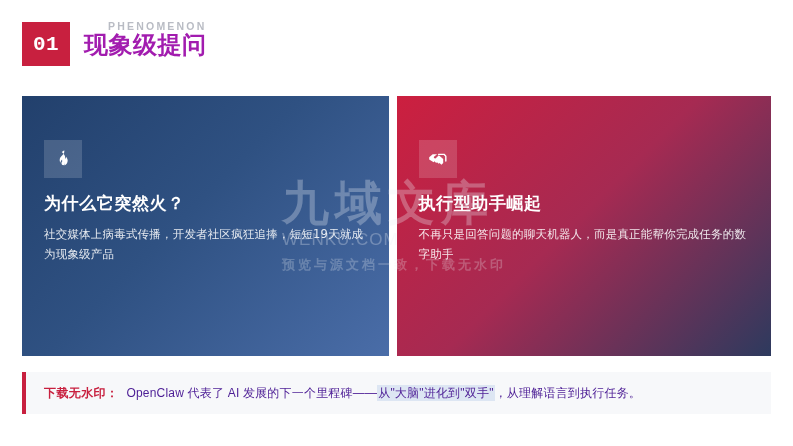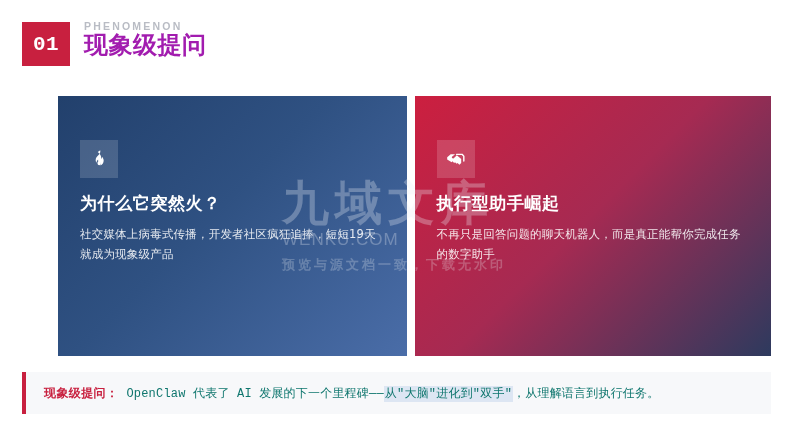--- a/index.html
+++ b/index.html
@@ -41,20 +41,21 @@
     position: relative;
     top: -2px;
   }
   .kicker {
     font-size: 10.5px;
     letter-spacing: 2.2px;
     color: #b9bcc4;
     font-weight: bold;
     line-height: 12px;
     font-family: "Liberation Sans", sans-serif;
+    text-align: right;
   }
   .headline {
     font-size: 24px;
     font-weight: bold;
     color: #a21caf;
     line-height: 32px;
     margin-top: -3px;
     letter-spacing: 0.5px;
     font-family: "DejaVu Sans", "Liberation Sans", sans-serif;
   }
@@ -68,21 +69,21 @@
     height: 260px;
     display: flex;
     gap: 8px;
   }
   .card {
     flex: 1 1 0;
     position: relative;
     overflow: hidden;
     padding: 0;
   }
-  .card-1 { background: linear-gradient(135deg, #22406c 0%, #2f5182 45%, #4a6da8 100%); margin-left: 36px; }
+  .card-1 { background: linear-gradient(135deg, #22406c 0%, #2f5182 45%, #4a6da8 100%); }
   .card-2 { background: linear-gradient(135deg, #4a6da8 0%, #3a5a8e 40%, #1f3258 100%); }
   .card-3 { background: linear-gradient(135deg, #cc1f3f 0%, #a62a52 48%, #2d3a5e 100%); padding-left: 8px; }
 
   .card-inner {
     position: absolute;
     left: 22px;
     right: 20px;
     top: 44px;
   }
   .icon-box {
@@ -174,25 +175,25 @@
   .insight-label {
     font-size: 12px;
     font-weight: bold;
     color: #c8203f;
     letter-spacing: 0.4px;
     white-space: nowrap;
     font-family: "DejaVu Sans", "Liberation Sans", sans-serif;
   }
   .insight-text {
     font-size: 12px;
-    color: #0f766e;
+    color: #4c1d95;
     margin-left: 8px;
     letter-spacing: 0.2px;
     white-space: nowrap;
-    font-family: Liberation Mono, monospace;
+    font-family: Liberation Sans, sans-serif;
   }
   .hl {
     background: #dde6f3;
     padding: 1px 1px;
   }
 </style>
 </head>
 <body>
 
 <div class="header">
@@ -234,15 +235,15 @@
 
 </div>
 
 <div class="watermark">
   <div class="wm-main">九域文库</div>
   <div class="wm-sub">WENKU.COM</div>
   <div class="wm-sub2">预览与源文档一致，下载无水印</div>
 </div>
 
 <div class="insight">
-  <span class="insight-label">现象级提问：</span>
+  <span class="insight-label">下载无水印：</span>
   <span class="insight-text"><span>OpenClaw 代表了 AI 发展的下一个里程碑——</span><span class="hl">从"大脑"进化到"双手"</span><span>，从理解语言到执行任务。</span></span>
 </div>
 
 </body></html>

